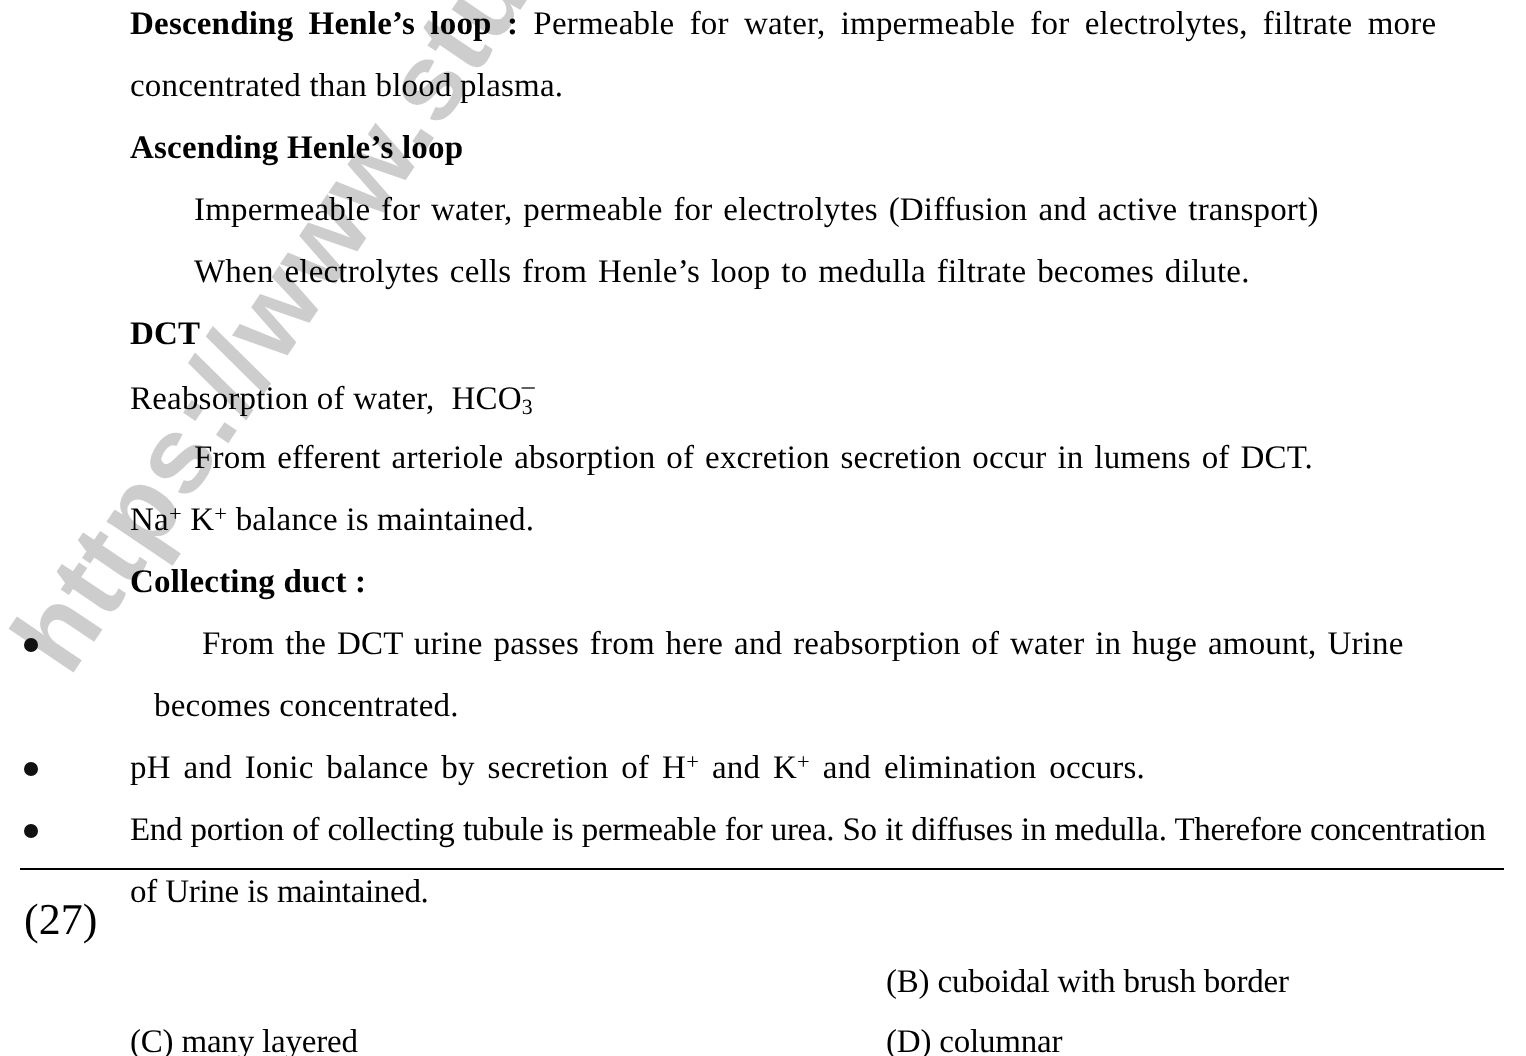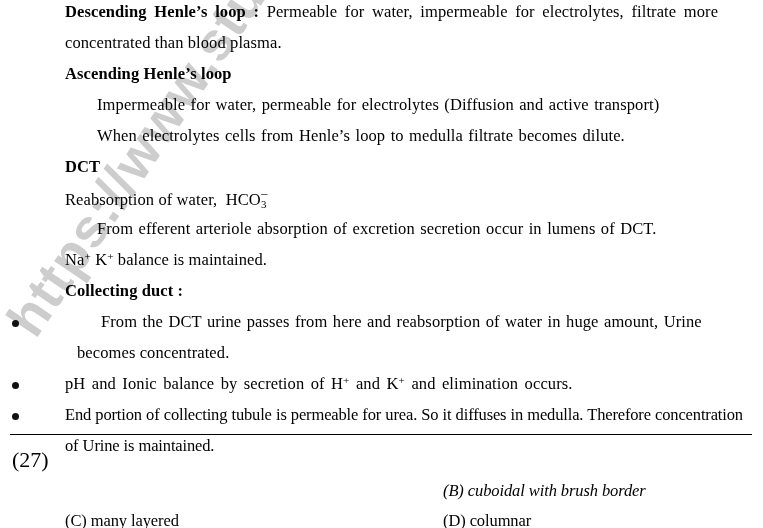--- a/index.html
+++ b/index.html
@@ -172,17 +172,17 @@
     <div class="bullet" style="top:405px;"><span class="dot"></span></div>
     <div class="ln tight" style="left:65px; top:405px;">End portion of collecting tubule is permeable for urea. So it diffuses in medulla. Therefore concentration</div>
     <div class="ln tight" style="left:65px; top:436px;">of Urine is maintained.</div>
 
   </div>
 
   <hr class="rule">
 
   <div class="qnum" style="top:450px;">(27)</div>
 
-  <div class="opt" style="left:443px; top:481px; z-index:2;font-style:italic;">(B) cuboidal with brush border</div>
+  <div class="opt" style="left:443px; top:481px; z-index:2;">(B) cuboidal with brush border</div>
   <div class="opt" style="left:65px; top:511px; z-index:2;">(C) many layered</div>
   <div class="opt" style="left:443px; top:511px; z-index:2;">(D) columnar</div>
 
 </div>
 
 </body></html>

